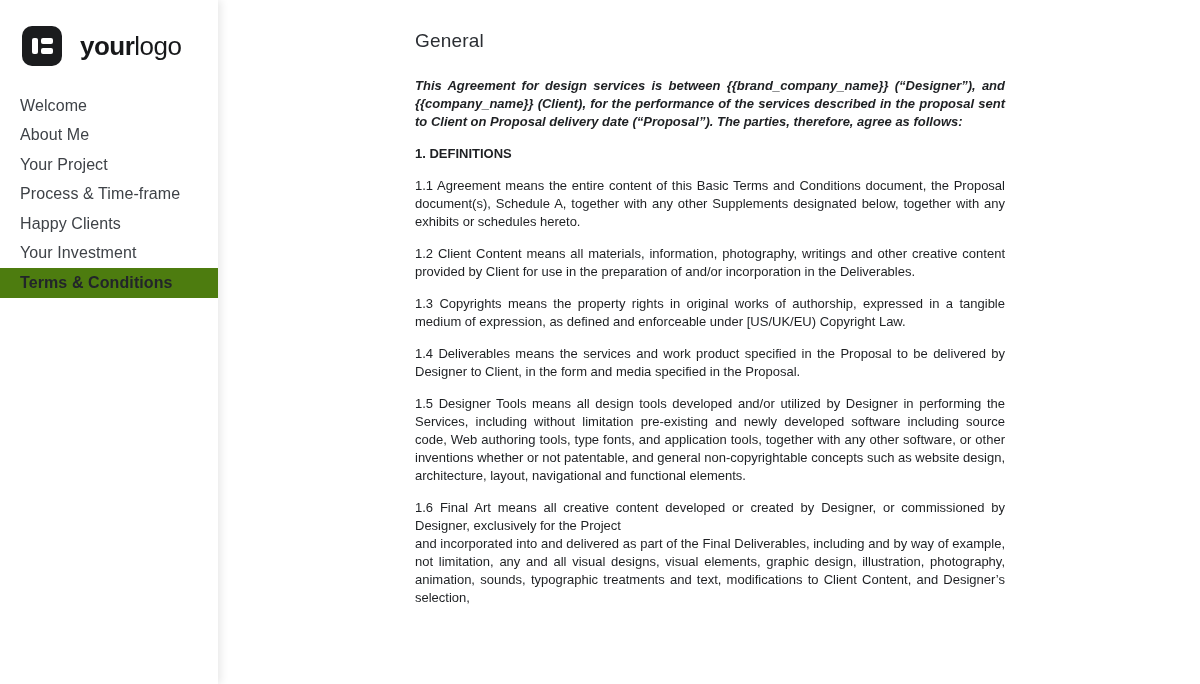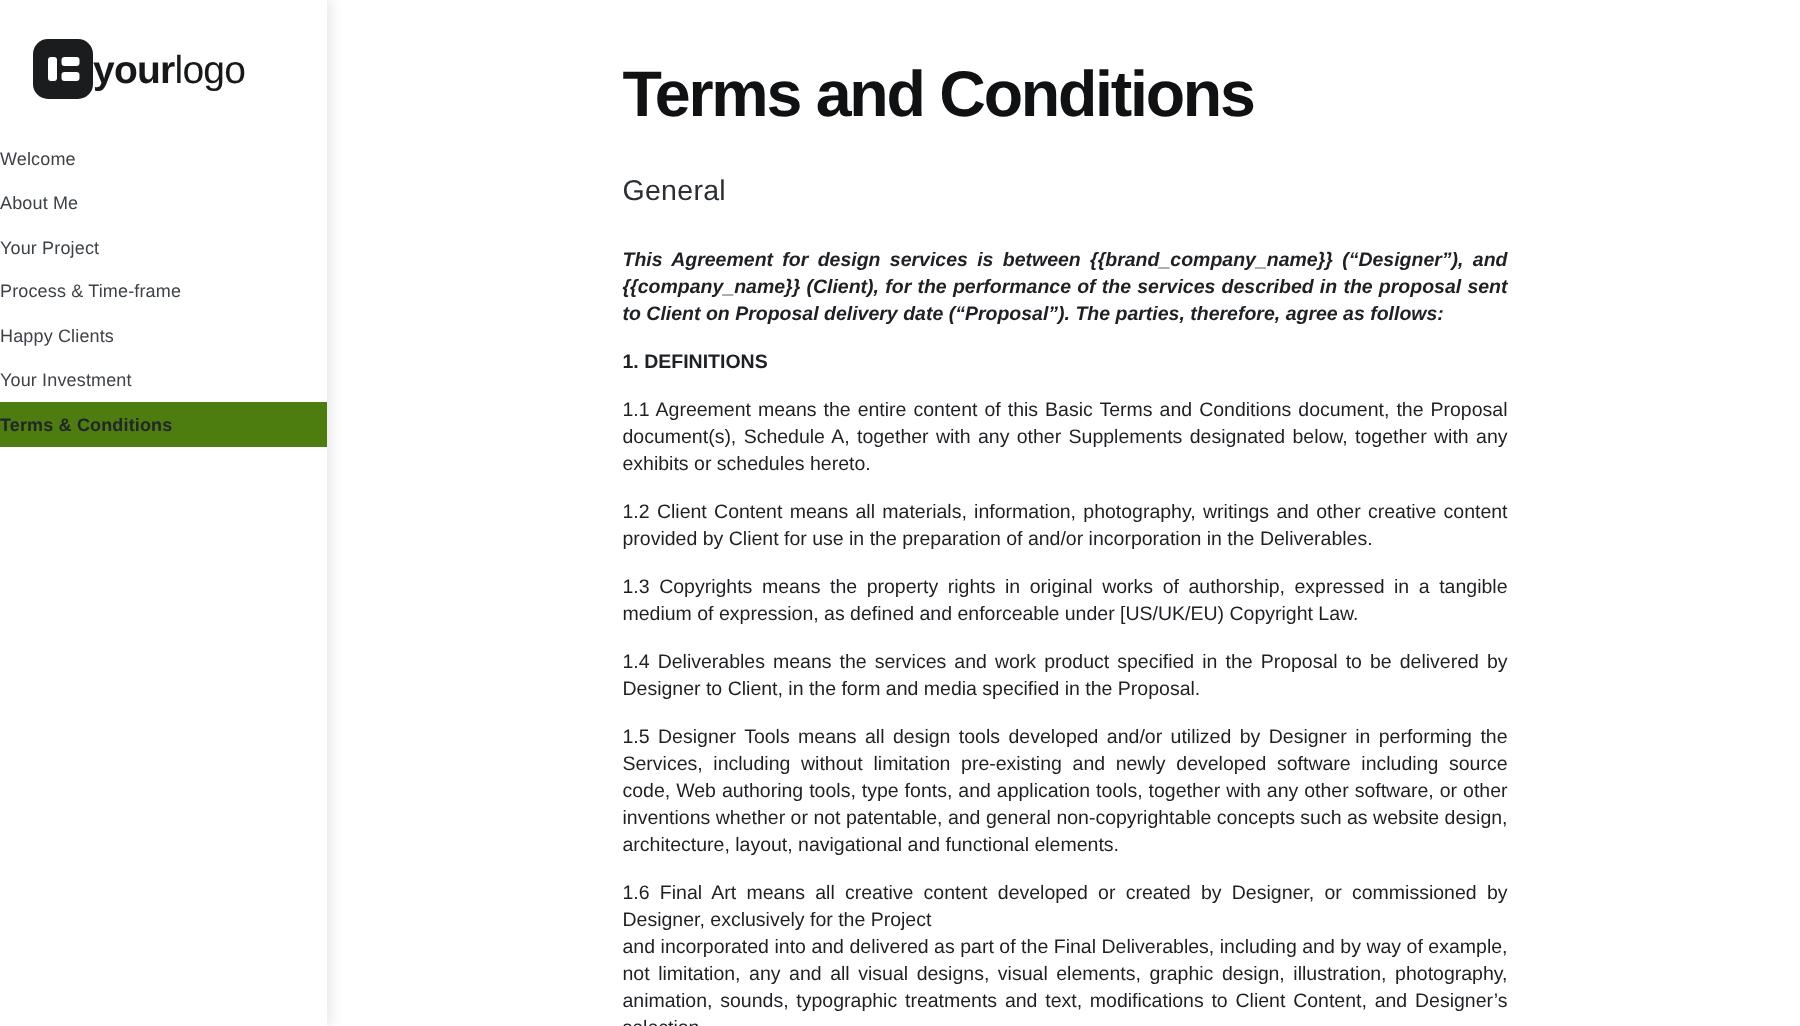--- a/index.html
+++ b/index.html
@@ -13,40 +13,41 @@
 
   
   .sidebar {
     position: absolute; left: 0; top: 0;
     width: 218px; height: 684px;
     background: #ffffff;
     box-shadow: 3px 0 8px rgba(0,0,0,0.09);
     z-index: 2;
   }
   .logo {
-    display: flex; align-items: center; gap: 0;
+    display: flex; align-items: center; gap: 18px;
     padding: 26px 0 0 22px;
   }
   .logo-icon {
     width: 40px; height: 40px; flex: none;
     background: #1b1c1e; border-radius: 10px;
     position: relative;
   }
   .logo-icon .bar-v  { position: absolute; left: 10px; top: 12px; width: 6px;  height: 16px; background: #fff; border-radius: 2px; }
   .logo-icon .bar-h1 { position: absolute; left: 19px; top: 12px; width: 12px; height: 6px;  background: #fff; border-radius: 2px; }
   .logo-icon .bar-h2 { position: absolute; left: 19px; top: 22px; width: 12px; height: 6px;  background: #fff; border-radius: 2px; }
   .logo-text { font-size: 26px; color: #17181a; letter-spacing: -0.5px; white-space: nowrap; }
   .logo-text .bold  { font-weight: 700; }
   .logo-text .light { font-weight: 400; }
 
   .nav { margin-top: 25px; }
   .nav-item {
     height: 29.5px;
     display: flex; align-items: center;
-    font-size: 12px; color: #3e4247;
+    padding-left: 20px;
+    font-size: 16px; color: #3e4247;
     cursor: pointer;
     letter-spacing: 0.1px;
   }
   .nav-item.active {
     background: #4d7c0f;
     font-weight: 700;
     color: #22252a;
   }
 
   
@@ -93,21 +94,20 @@
     <div class="nav-item">About Me</div>
     <div class="nav-item">Your Project</div>
     <div class="nav-item">Process &amp; Time-frame</div>
     <div class="nav-item">Happy Clients</div>
     <div class="nav-item">Your Investment</div>
     <div class="nav-item active">Terms &amp; Conditions</div>
   </nav>
 </aside>
 
 <main class="content">
-  <h1 class="page-title">Terms and Conditions</h1>
   <h2 class="section-heading">General</h2>
 
   <p class="intro-para">This Agreement for design services is between {{brand_company_name}} (“Designer”), and {{company_name}} (Client), for the performance of the services described in the proposal sent to Client on Proposal delivery date (“Proposal”). The parties, therefore, agree as follows:</p>
 
   <p class="para">
     <span class="def-heading">1. DEFINITIONS</span>
   </p>
 
   <p class="para">1.1 Agreement means the entire content of this Basic Terms and Conditions document, the Proposal document(s), Schedule A, together with any other Supplements designated below, together with any exhibits or schedules hereto.</p>
   <p class="para">1.2 Client Content means all materials, information, photography, writings and other creative content provided by Client for use in the preparation of and/or incorporation in the Deliverables.</p>

